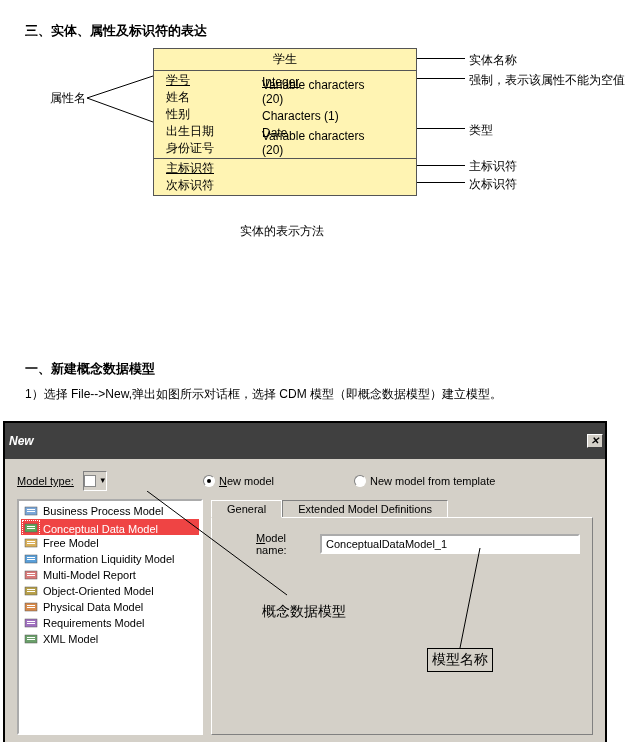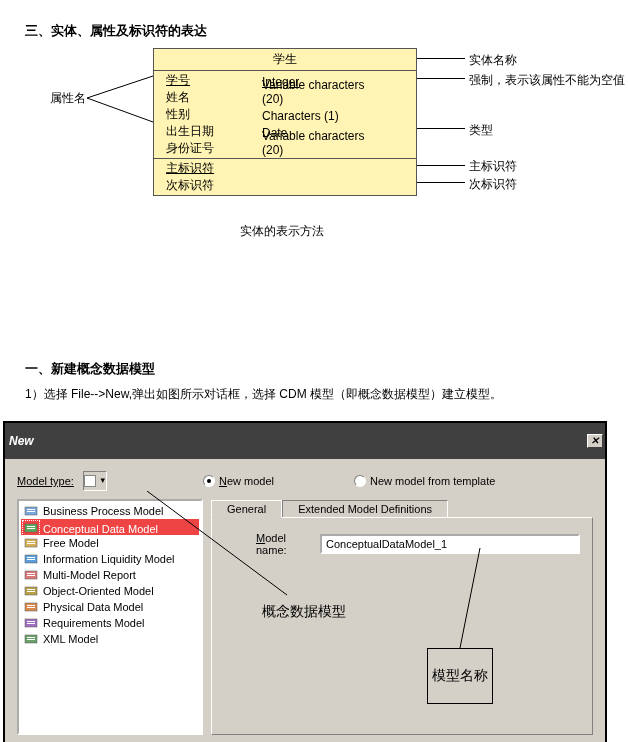--- a/index.html
+++ b/index.html
@@ -55,21 +55,21 @@
 .tabs { display: flex; }
 .tab { border: 1px solid #fff; border-bottom: none; background: #d4d0c8; padding: 2px 15px; font-size: 11px; position: relative; top: 1px; }
 .tab.active { background: #d4d0c8; border-bottom: 1px solid #d4d0c8; z-index: 2; }
 .tab.inactive { border-color: #808080; border-right-color: #fff; }
 .tab-content { flex: 1; border: 1px solid #fff; border-left-color: #fff; border-top-color: #fff; border-right-color: #808080; border-bottom-color: #808080; background: #d4d0c8; padding: 14px 12px; position: relative; }
 .field-row { display: flex; align-items: center; gap: 12px; }
 .field-label { width: 84px; padding-left: 32px; }
 .field-label .uchar { text-decoration: underline; }
 .text-input { flex: 1; height: 20px; border: 2px inset #fff; background: #fff; padding: 0 4px; font-size: 11px; }
 .anno-text { position: absolute; font-family: "SimSun","宋体"; font-size: 14px; color: #000; }
-.anno-box { position: absolute; border: 1px solid #000; font-family: "SimSun","宋体"; font-size: 14px; padding: 18px 4px; background: transparent; }
+.anno-box { position: absolute; border: 1px solid #000; font-family: "SimSun","宋体"; font-size: 14px; padding: 2px 4px; background: transparent; }
 </style>
 </head>
 <body>
 
 <div class="wrapper">
   <div class="section-title">三、实体、属性及标识符的表达</div>
 
   <div class="diagram-area">
 
     <div class="entity-box">

